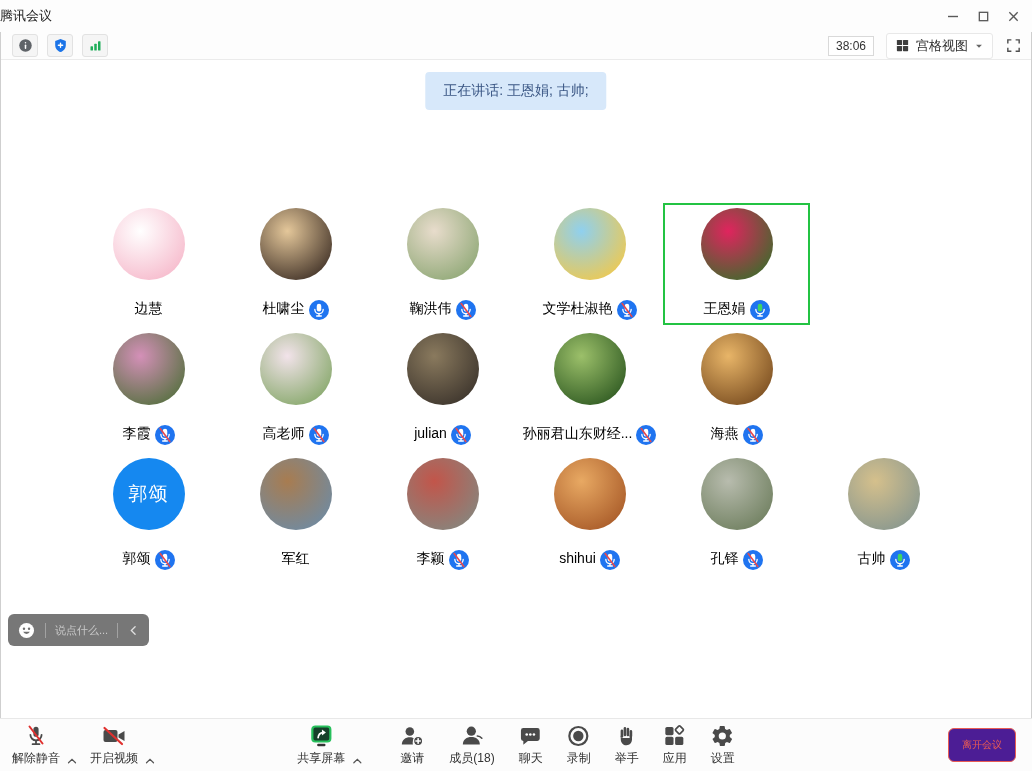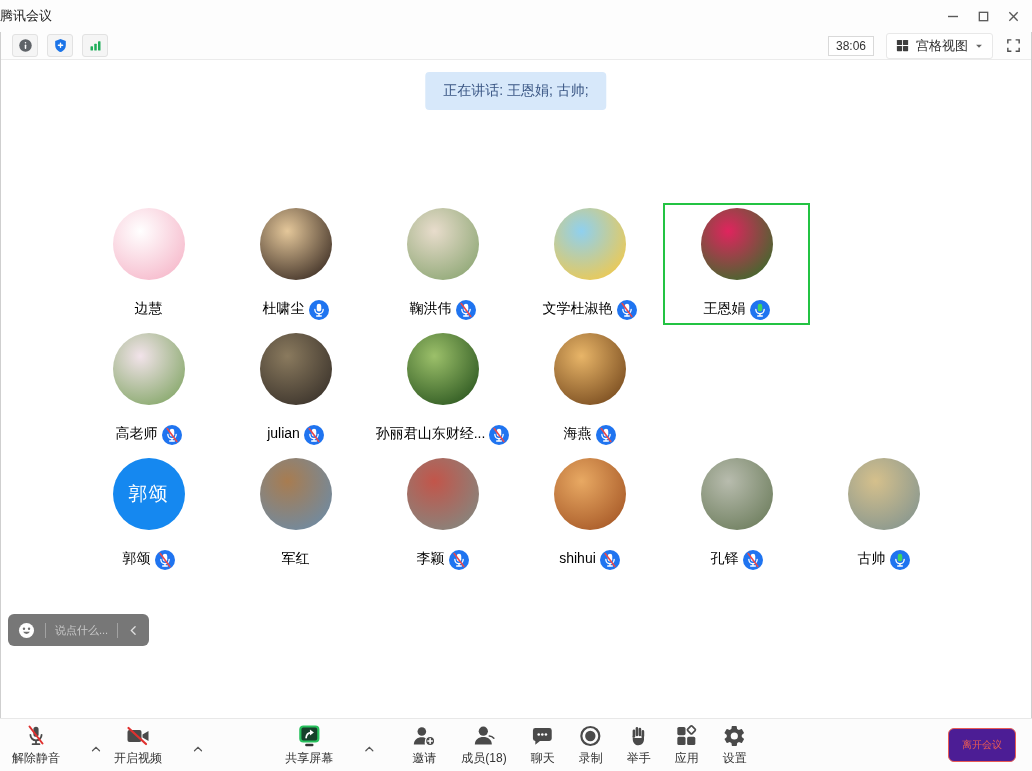--- a/index.html
+++ b/index.html
@@ -46,21 +46,21 @@
     border-radius:6px;display:flex;align-items:center;padding:0 9px;gap:9px;}
   .pill-divider{width:1px;height:15px;background:rgba(255,255,255,0.32);}
   .pill-text{color:#c9c9c9;font-size:11px;}
   .pill-btn{display:flex;align-items:center;justify-content:center;}
 
   
   .bottombar{position:absolute;bottom:0;left:0;right:0;height:52px;background:#fcfcfc;border-top:1px solid #e8e8e8;}
   .tools-left{position:absolute;left:12px;top:0;height:100%;display:flex;align-items:center;}
   .tools-center{position:absolute;left:50%;transform:translateX(-50%);top:0;height:100%;
     display:flex;align-items:center;gap:24px;}
-  .tool-wrap{display:flex;align-items:center;gap:24px;}
+  .tool-wrap{display:flex;align-items:flex-end;}
   .tool{display:flex;flex-direction:column;align-items:center;justify-content:center;
     background:none;border:none;padding:0;color:#3e3e3e;font-family:inherit;}
   .t-icon{height:26px;display:flex;align-items:center;color:#4a4a4a;}
   .t-label{font-size:12px;margin-top:1px;white-space:nowrap;color:#333;}
   .caret-btn{background:none;border:none;padding:0;margin:8px 12px 0 6px;color:#555;display:flex;}
   .leave-btn{position:absolute;right:16px;top:9px;height:34px;padding:0 13px;background:#4c1d95;
     border:1px solid #e85b54;border-radius:6px;color:#e85b54;font-size:10px;font-family:inherit;}
 </style>
 </head>
 <body>
@@ -201,20 +201,36 @@
                 <rect x="9.3" y="4.6" width="5.4" height="9.2" rx="2.7" fill="#3ed463"></rect>
                 <path d="M7 11.4a5 5 0 0 0 10 0" fill="none" stroke="#fff" stroke-width="1.6" stroke-linecap="round"></path>
                 <line x1="12" y1="16.6" x2="12" y2="18.6" stroke="#fff" stroke-width="1.6" stroke-linecap="round"></line>
                 <line x1="9.2" y1="19.2" x2="14.8" y2="19.2" stroke="#fff" stroke-width="1.6" stroke-linecap="round"></line>
               </svg>
             </span>
           </div>
         </div>
       </div>
       <div class="grid-row">
+        <div class="tile">
+          <div class="avatar" style="background: radial-gradient(circle at 38% 32%, rgb(212, 144, 184) 0%, rgb(85, 112, 63) 85%);"></div>
+          <div class="name-row">
+            <span>李霞</span>
+            <span class="mic-badge">
+              <svg width="20" height="20" viewBox="0 0 24 24">
+                <circle cx="12" cy="12" r="12" fill="#1f74f0"></circle>
+                <rect x="9.3" y="4.6" width="5.4" height="9.2" rx="2.7" fill="#ffffff"></rect>
+                <path d="M7 11.4a5 5 0 0 0 10 0" fill="none" stroke="#fff" stroke-width="1.6" stroke-linecap="round"></path>
+                <line x1="12" y1="16.6" x2="12" y2="18.6" stroke="#fff" stroke-width="1.6" stroke-linecap="round"></line>
+                <line x1="9.2" y1="19.2" x2="14.8" y2="19.2" stroke="#fff" stroke-width="1.6" stroke-linecap="round"></line>
+                <line x1="6.2" y1="4.2" x2="17.8" y2="19.8" stroke="#e7484d" stroke-width="1.9" stroke-linecap="round"></line>
+              </svg>
+            </span>
+          </div>
+        </div>
         <div class="tile">
           <div class="avatar" style="background: radial-gradient(circle at 38% 32%, rgb(242, 227, 234) 0%, rgb(134, 168, 106) 85%);"></div>
           <div class="name-row">
             <span>高老师</span>
             <span class="mic-badge">
               <svg width="20" height="20" viewBox="0 0 24 24">
                 <circle cx="12" cy="12" r="12" fill="#1f74f0"></circle>
                 <rect x="9.3" y="4.6" width="5.4" height="9.2" rx="2.7" fill="#ffffff"></rect>
                 <path d="M7 11.4a5 5 0 0 0 10 0" fill="none" stroke="#fff" stroke-width="1.6" stroke-linecap="round"></path>
                 <line x1="12" y1="16.6" x2="12" y2="18.6" stroke="#fff" stroke-width="1.6" stroke-linecap="round"></line>

